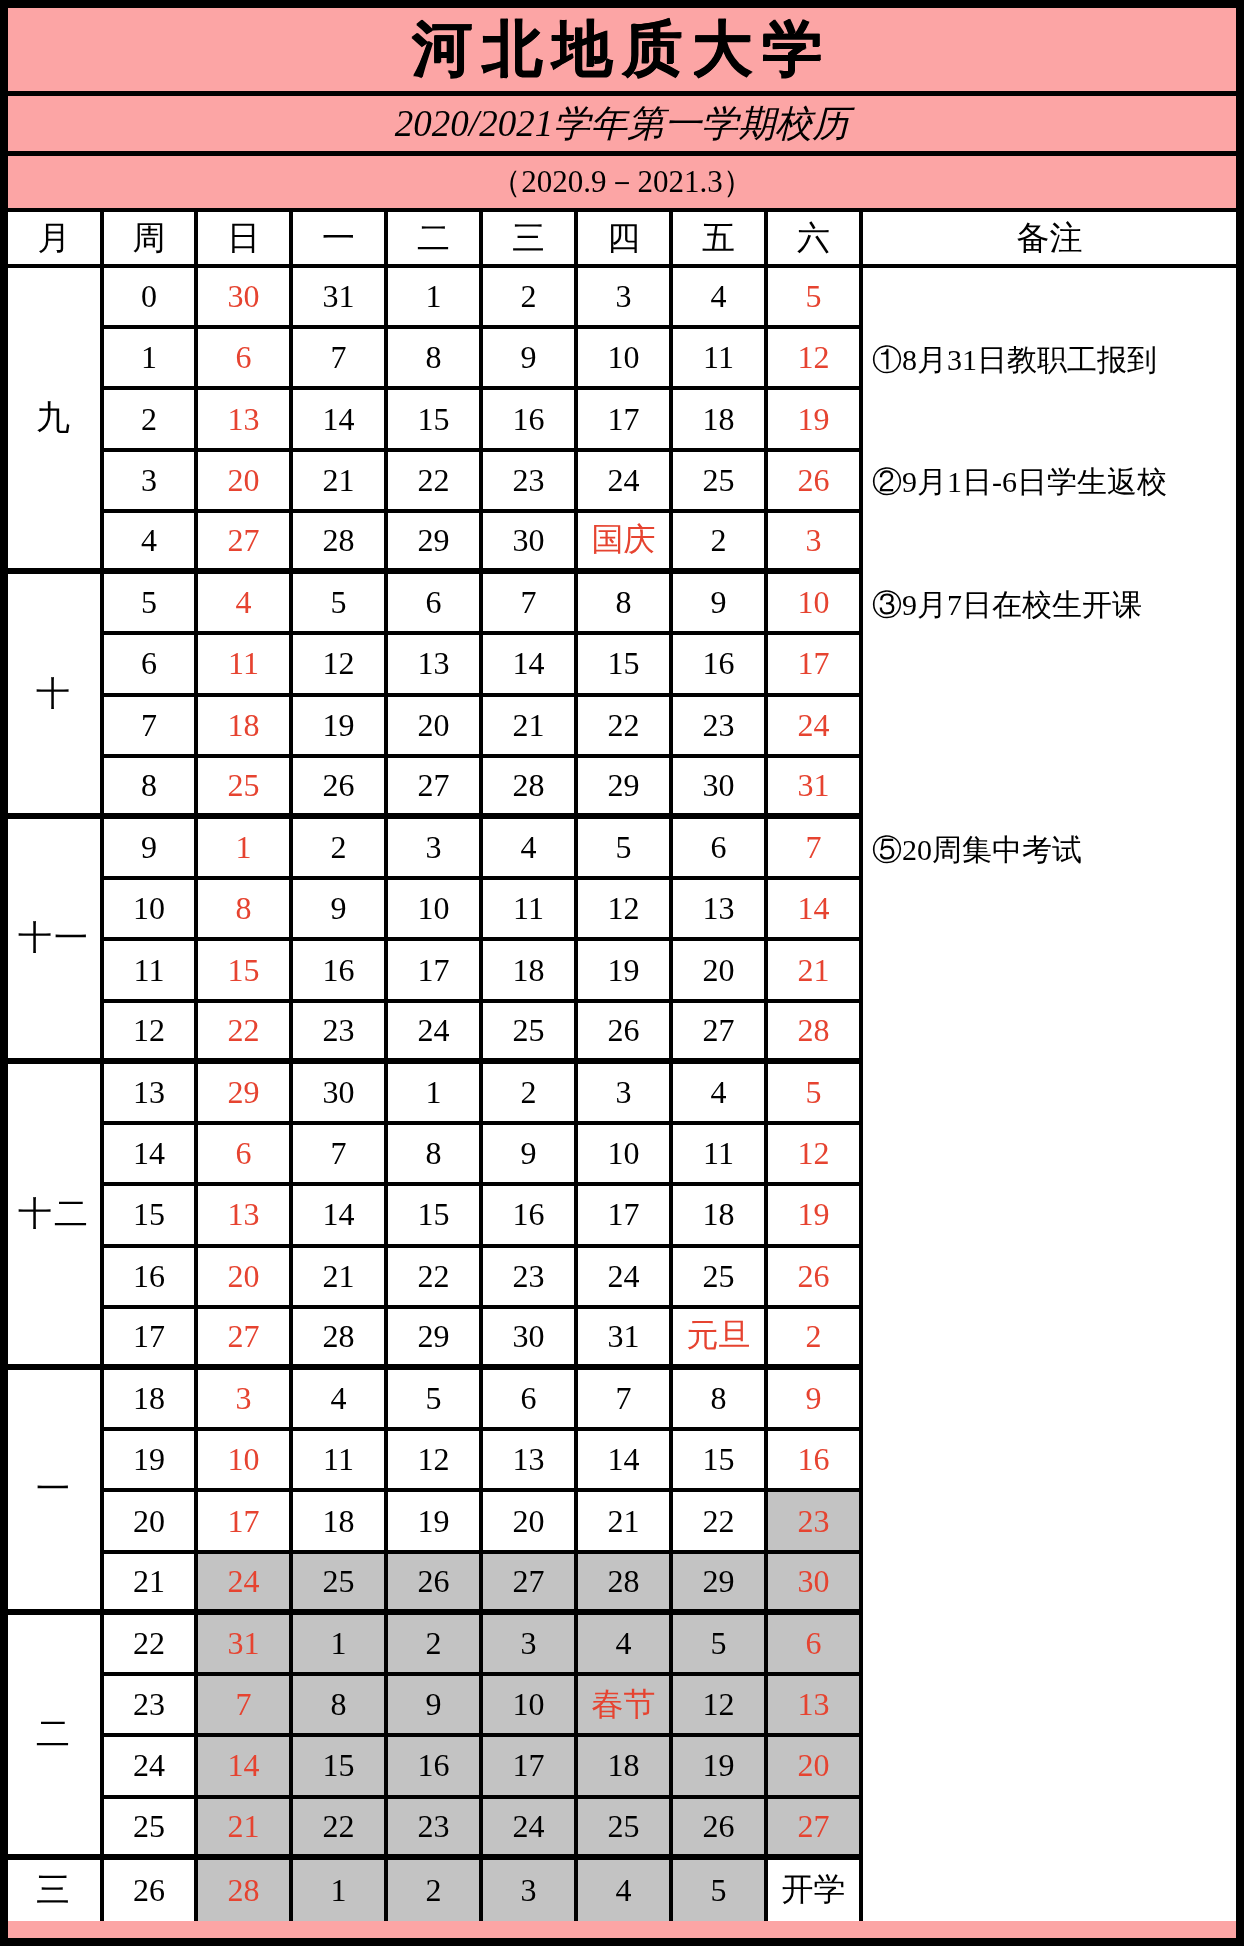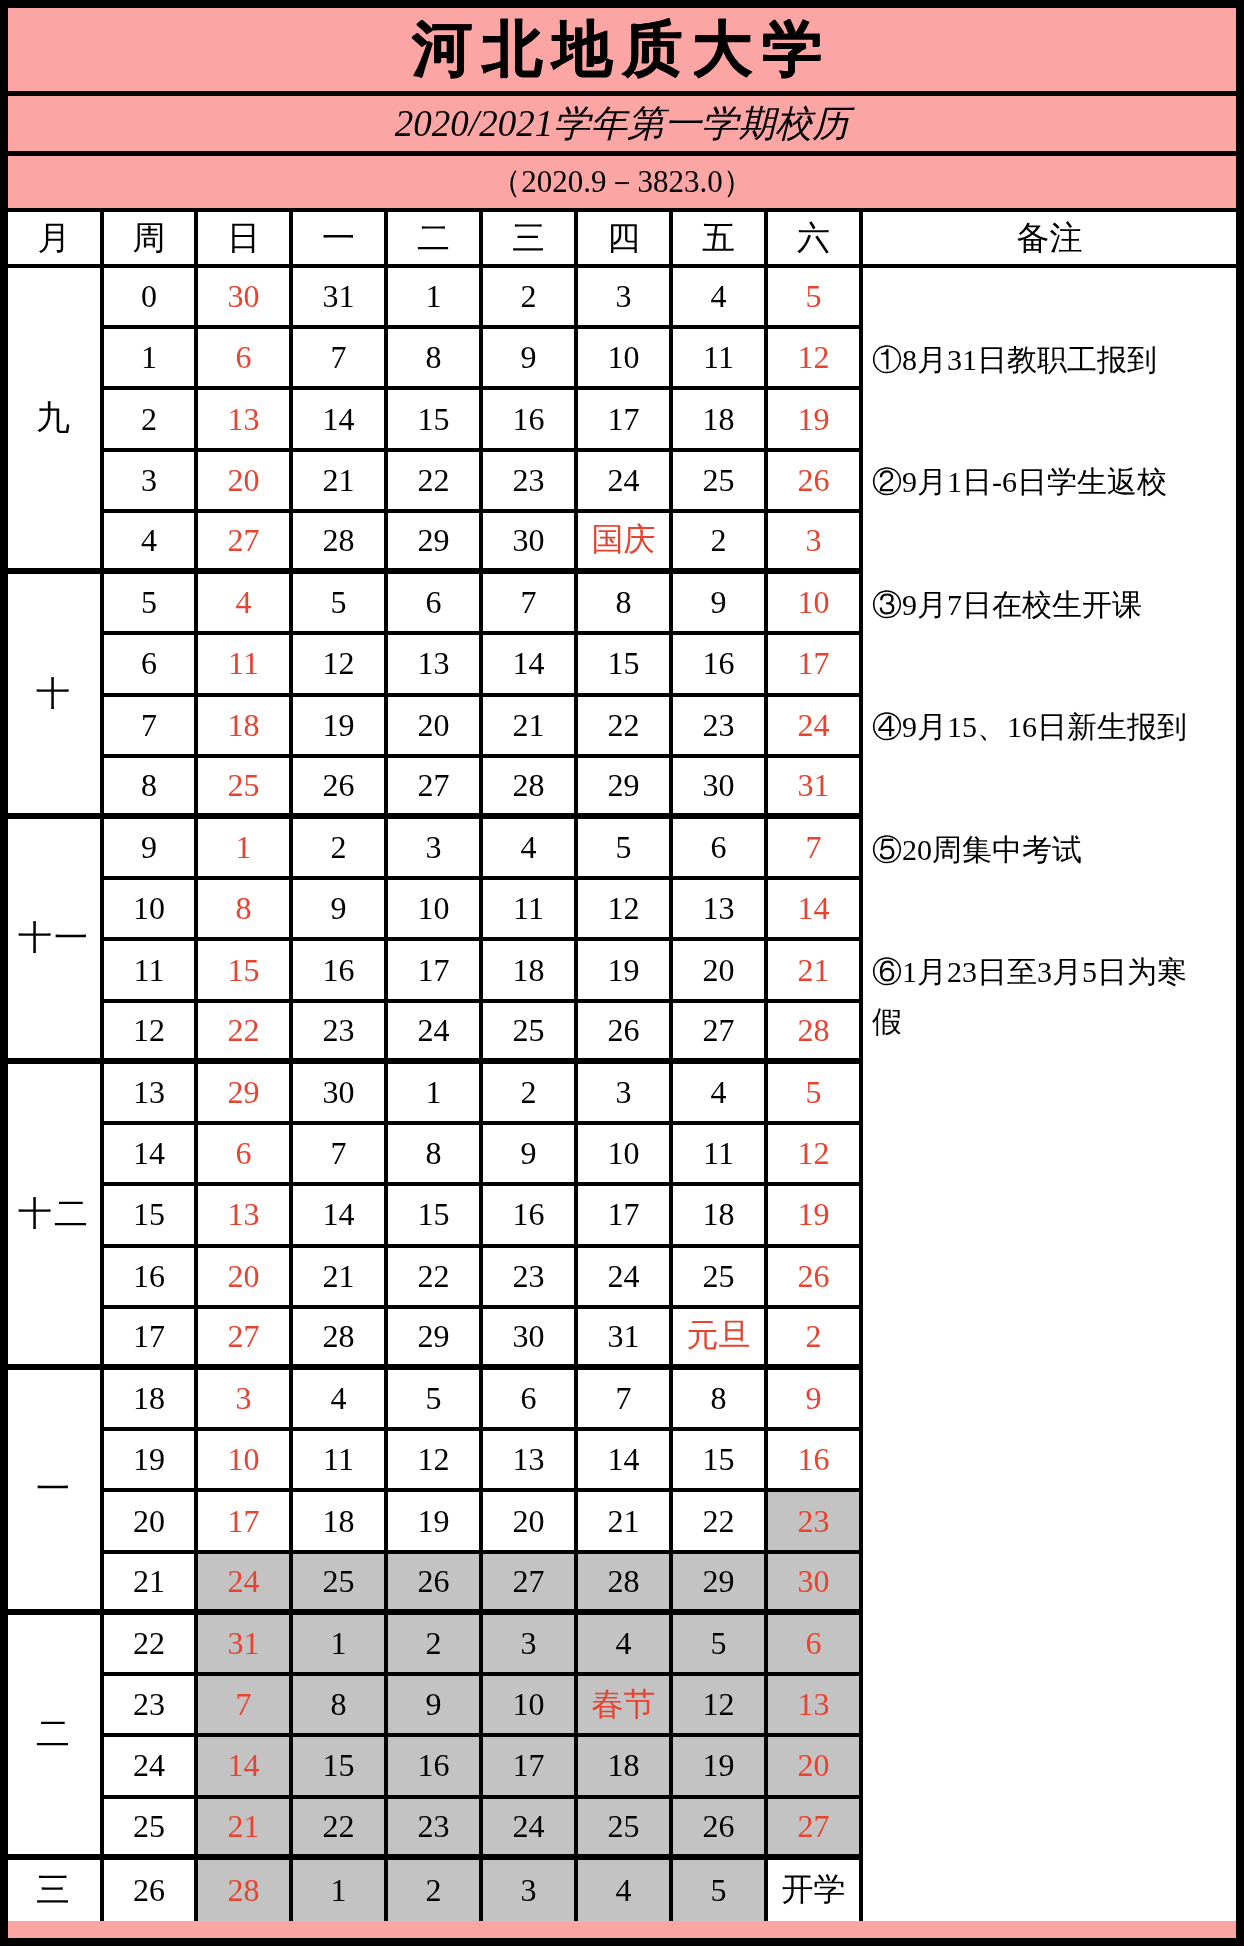--- a/index.html
+++ b/index.html
@@ -81,21 +81,21 @@
     color: #000;
     text-align: left;
   }
 </style>
 </head>
 <body>
 
 <div class="sheet">
   <div class="title-row">河北地质大学</div>
   <div class="subtitle-row">2020/2021学年第一学期校历</div>
-  <div class="date-row">（2020.9－3823.0）</div>
+  <div class="date-row">（2020.9－2021.3）</div>
   <div class="grid">
       <div class="cell header" style="grid-area: 1 / 1;">月</div>
       <div class="cell header" style="grid-area: 1 / 2;">周</div>
       <div class="cell header" style="grid-area: 1 / 3;">日</div>
       <div class="cell header" style="grid-area: 1 / 4;">一</div>
       <div class="cell header" style="grid-area: 1 / 5;">二</div>
       <div class="cell header" style="grid-area: 1 / 6;">三</div>
       <div class="cell header" style="grid-area: 1 / 7;">四</div>
       <div class="cell header" style="grid-area: 1 / 8;">五</div>
       <div class="cell header" style="grid-area: 1 / 9;">六</div>
@@ -320,19 +320,16 @@
       <div class="cell day last-row grayed" style="grid-area: 28 / 4;">1</div>
       <div class="cell day last-row grayed" style="grid-area: 28 / 5;">2</div>
       <div class="cell day last-row grayed" style="grid-area: 28 / 6;">3</div>
       <div class="cell day last-row grayed" style="grid-area: 28 / 7;">4</div>
       <div class="cell day last-row grayed" style="grid-area: 28 / 8;">5</div>
       <div class="cell day last-row" style="grid-area: 28 / 9; text-align: right;">开学</div>
       <div class="cell notes-cell last-col last-row">
         <div class="note" style="top: 5.55556%;">①8月31日教职工报到</div>
         <div class="note" style="top: 12.963%;">②9月1日-6日学生返校</div>
         <div class="note" style="top: 20.3704%;">③9月7日在校生开课</div>
-        <div class="note" style="top: 27.7778%;">④9月15、16日新生报到</div>
         <div class="note" style="top: 35.1852%;">⑤20周集中考试</div>
-        <div class="note" style="top: 42.5926%;">⑥1月23日至3月5日为寒
-假</div>
       </div>
     </div>
 </div>
 
 </body></html>

